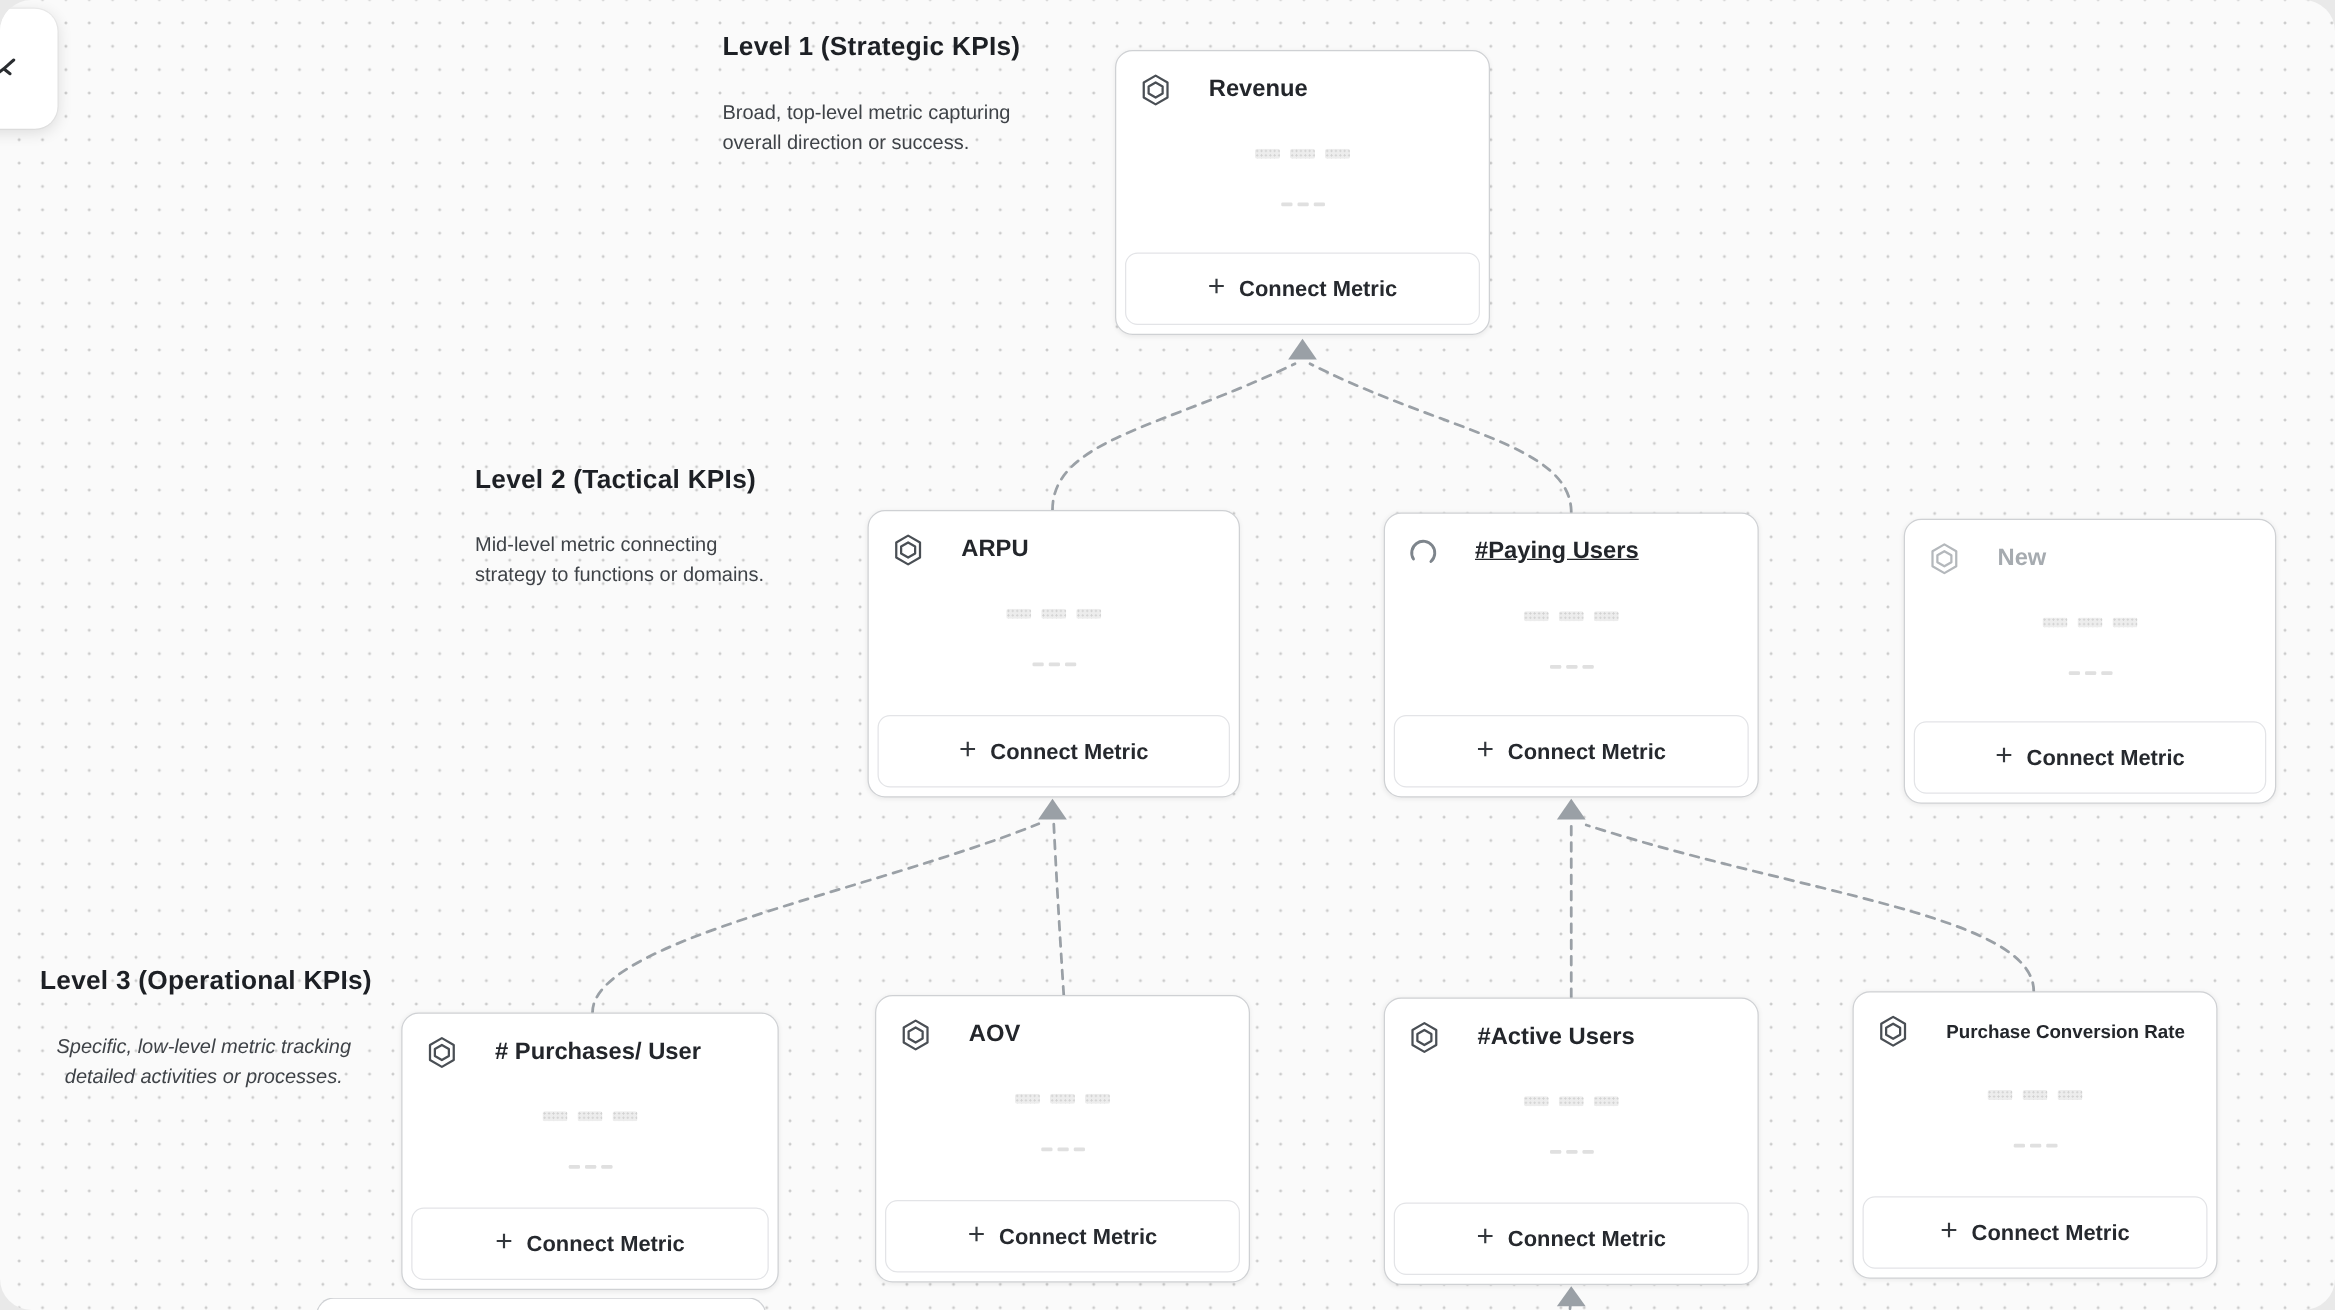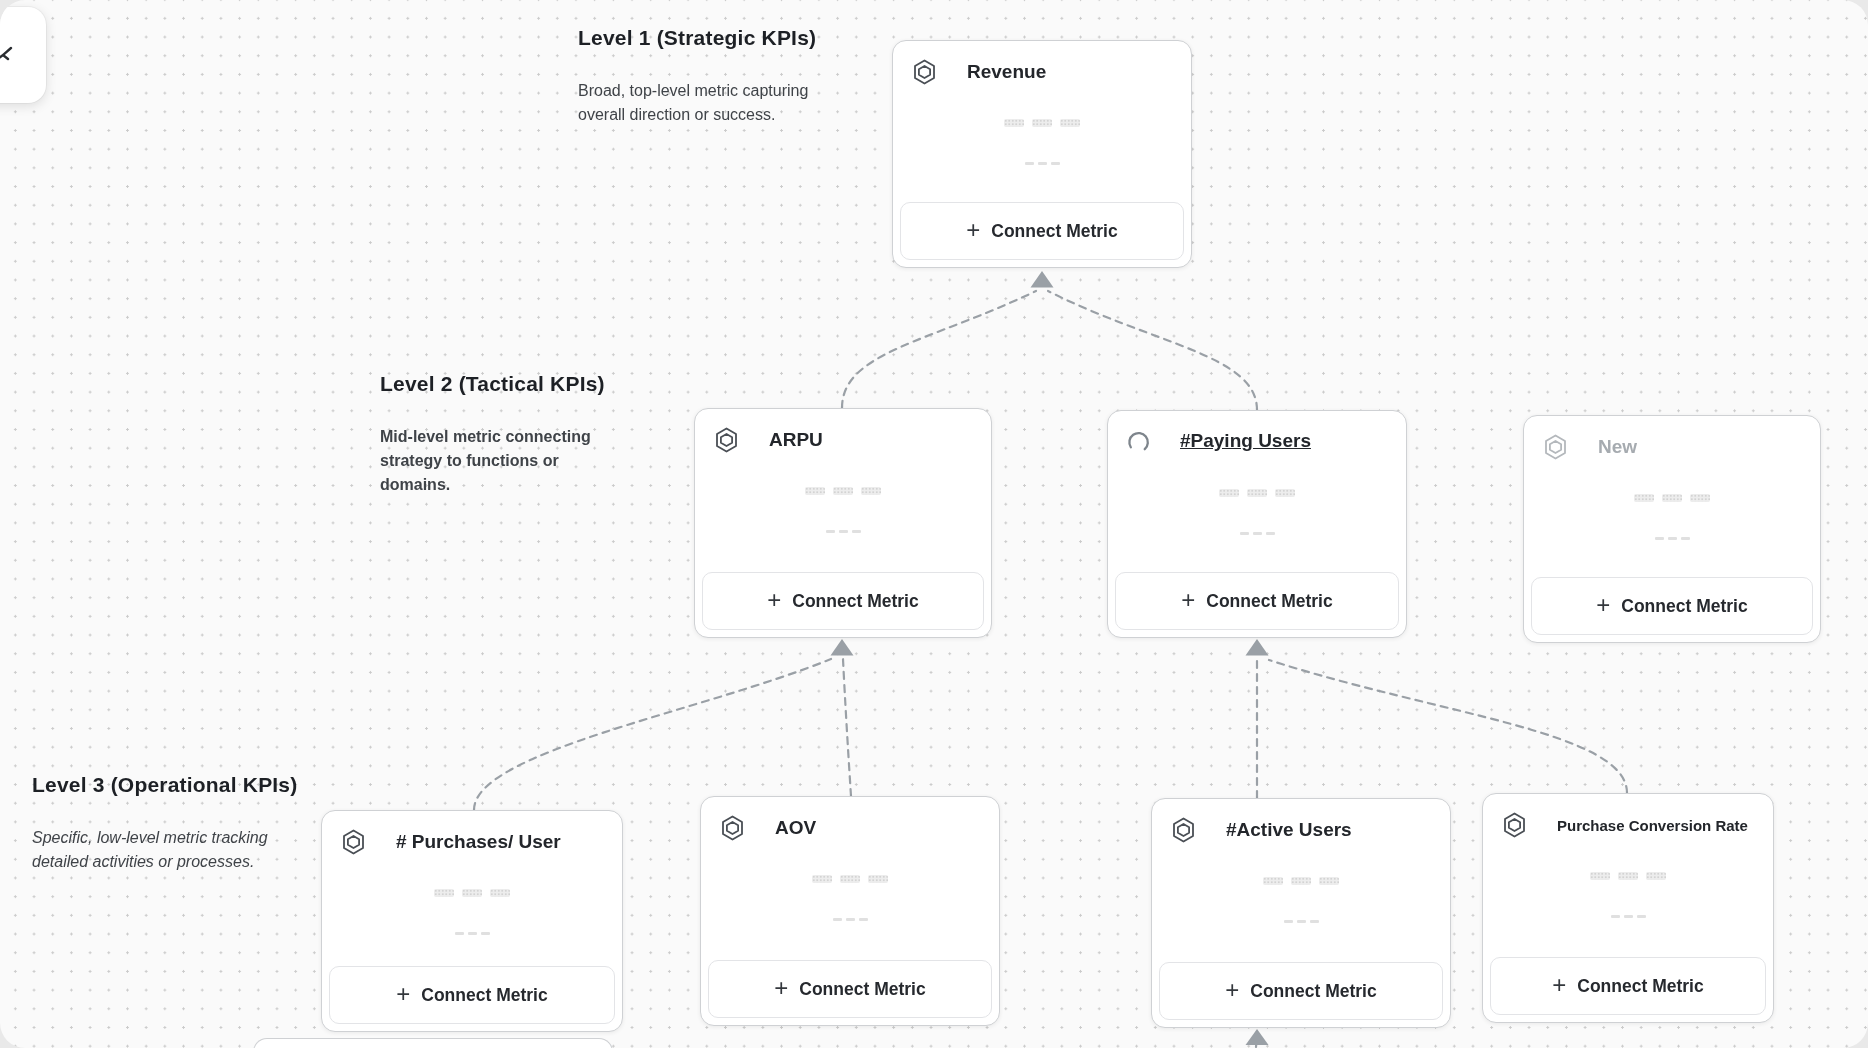--- a/index.html
+++ b/index.html
@@ -80,23 +80,23 @@
     <polygon points="1257,639 1245.5,655.5 1268.5,655.5" fill="#9aa0a6"></polygon>
     <polygon points="1257,1029 1245.5,1045 1268.5,1045" fill="#9aa0a6"></polygon>
   </svg>
 
   <div class="level-label" style="left:578px;top:26px;">
     <div class="level-title">Level 1 (Strategic KPIs)</div>
     <div class="level-desc" style="max-width:252px;">Broad, top-level metric capturing overall direction or success.</div>
   </div>
   <div class="level-label" style="left:380px;top:372px;">
     <div class="level-title">Level 2 (Tactical KPIs)</div>
-    <div class="level-desc" style="max-width:248px;font-weight:bold;">Mid-level metric connecting strategy to functions or domains.</div>
-  </div>
-  <div class="level-label" style="left:32px;top:773px;">
+    <div class="level-desc" style="max-width:248px;">Mid-level metric connecting strategy to functions or domains.</div>
+  </div>
+  <div class="level-label" style="left:32px;top:773px;text-align:center;">
     <div class="level-title">Level 3 (Operational KPIs)</div>
     <div class="level-desc" style="max-width:262px;font-style:italic;">Specific, low-level metric tracking detailed activities or processes.</div>
   </div>
 
   <div class="card" style="left:892px;top:40px;width:300px;height:228px;">
     <div class="card-header">
       <svg class="hex-icon" width="27" height="28" viewBox="0 0 26 28">
         <path d="M13,2.5 L22.5,8 L22.5,20 L13,25.5 L3.5,20 L3.5,8 Z" fill="none" stroke="currentColor" stroke-width="1.8" stroke-linejoin="round"></path>
         <path d="M13,8 L18.6,11.25 L18.6,16.75 L13,20 L7.4,16.75 L7.4,11.25 Z" fill="none" stroke="currentColor" stroke-width="1.8" stroke-linejoin="round"></path>
       </svg>
@@ -230,21 +230,21 @@
         <span class="skel-dash"></span>
         <span class="skel-dash"></span>
         <span class="skel-dash"></span>
       </div>
     <button class="connect-btn">
       <span class="plus-glyph">+</span>
       <span>Connect Metric</span>
     </button>
   </div>
 
-  <div class="card" style="left:1107px;top:798px;width:300px;height:230px;margin-left:44px;">
+  <div class="card" style="left:1107px;top:798px;width:300px;height:230px;">
     <div class="card-header">
       <svg class="hex-icon" width="27" height="28" viewBox="0 0 26 28">
         <path d="M13,2.5 L22.5,8 L22.5,20 L13,25.5 L3.5,20 L3.5,8 Z" fill="none" stroke="currentColor" stroke-width="1.8" stroke-linejoin="round"></path>
         <path d="M13,8 L18.6,11.25 L18.6,16.75 L13,20 L7.4,16.75 L7.4,11.25 Z" fill="none" stroke="currentColor" stroke-width="1.8" stroke-linejoin="round"></path>
       </svg>
       <span class="card-title">#Active Users</span>
     </div>
     <div class="skeleton-row1">
         <span class="skel-bar"></span>
         <span class="skel-bar"></span>

